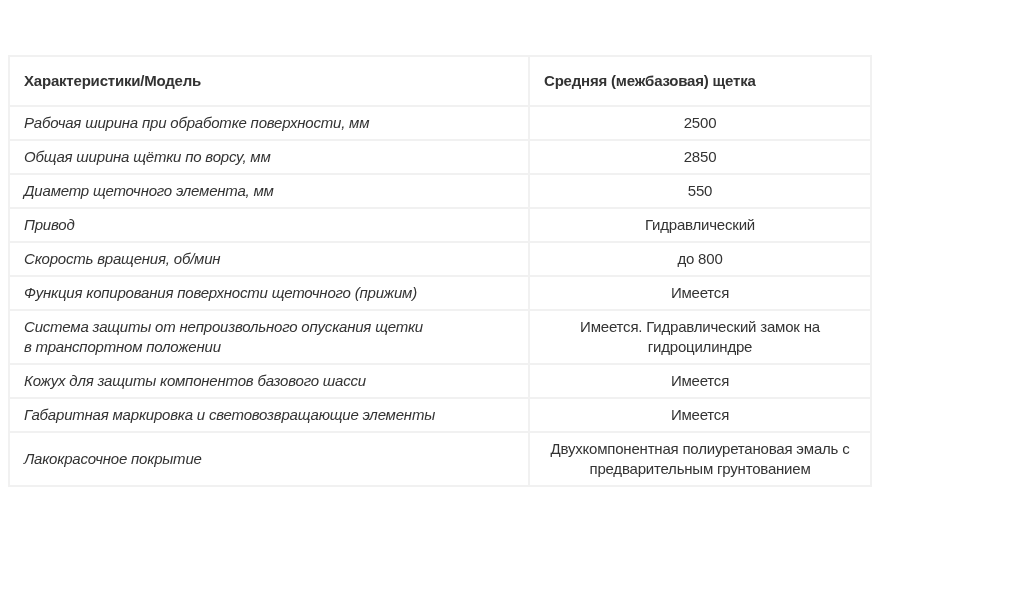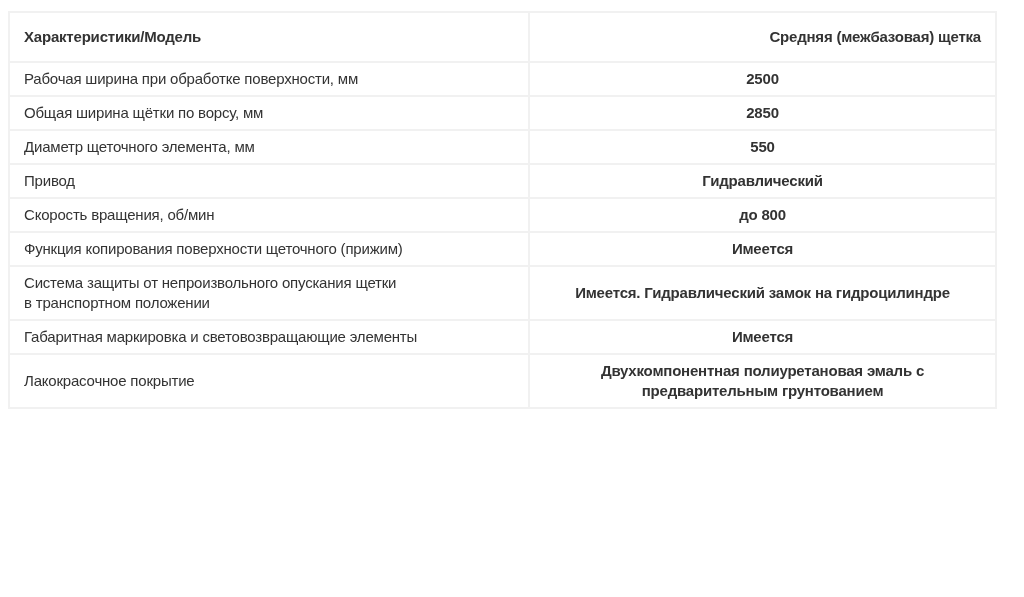--- a/index.html
+++ b/index.html
@@ -12,22 +12,23 @@
     color: #333333;
   }
   .page {
     width: 1024px;
     height: 597px;
     padding: 11px 8px;
     background: #ffffff;
   }
   table.specs {
     border-collapse: collapse;
-    width: 989px;
+    width: 864px;
     table-layout: fixed;
+    margin-top: 44px;
   }
   .specs th,
   .specs td {
     border: 2px solid #f1f1f1;
     font-size: 15px;
     line-height: 20px;
     letter-spacing: -0.2px;
     vertical-align: middle;
     white-space: pre-line;
     background: #ffffff;
@@ -35,32 +36,32 @@
   .specs th {
     font-weight: 700;
     padding: 14px;
     color: #333333;
   }
   .col-label {
     width: 520px;
     text-align: left;
   }
   .col-value {
-    text-align: right;
+    text-align: left;
   }
   .specs td {
     padding: 6px 14px;
   }
   td.cell-label {
     text-align: left;
     padding-right: 22px;
+    font-style: italic;
   }
   td.cell-value {
     text-align: center;
-    font-weight: bold;
   }
 </style>
 </head>
 <body>
 
 <div class="page">
   <table class="specs">
     <thead>
       <tr>
         <th class="col-label">Характеристики/Модель</th>
@@ -91,20 +92,24 @@
         <tr>
           <td class="cell-label">Функция копирования поверхности щеточного (прижим)</td>
           <td class="cell-value">Имеется</td>
         </tr>
         <tr>
           <td class="cell-label">Система защиты от непроизвольного опускания щетки
 в транспортном положении</td>
           <td class="cell-value">Имеется. Гидравлический замок на гидроцилиндре</td>
         </tr>
         <tr>
+          <td class="cell-label">Кожух для защиты компонентов базового шасси</td>
+          <td class="cell-value">Имеется</td>
+        </tr>
+        <tr>
           <td class="cell-label">Габаритная маркировка и световозвращающие элементы</td>
           <td class="cell-value">Имеется</td>
         </tr>
         <tr>
           <td class="cell-label">Лакокрасочное покрытие</td>
           <td class="cell-value">Двухкомпонентная полиуретановая эмаль с
 предварительным грунтованием</td>
         </tr>
       </tbody>
   </table>

